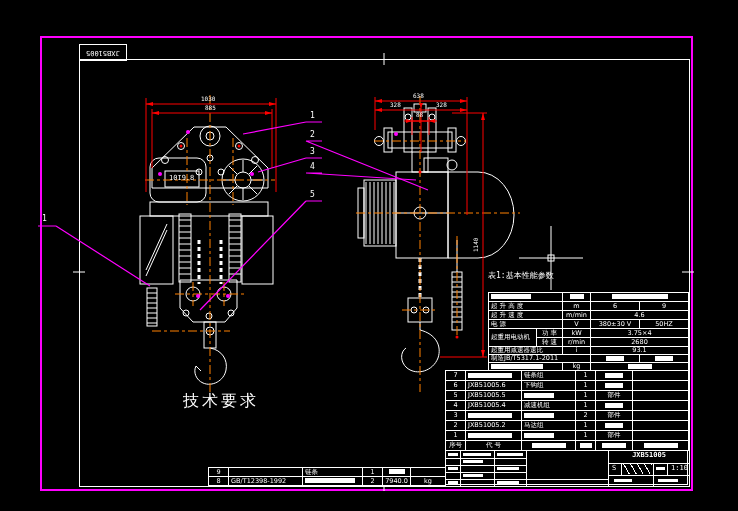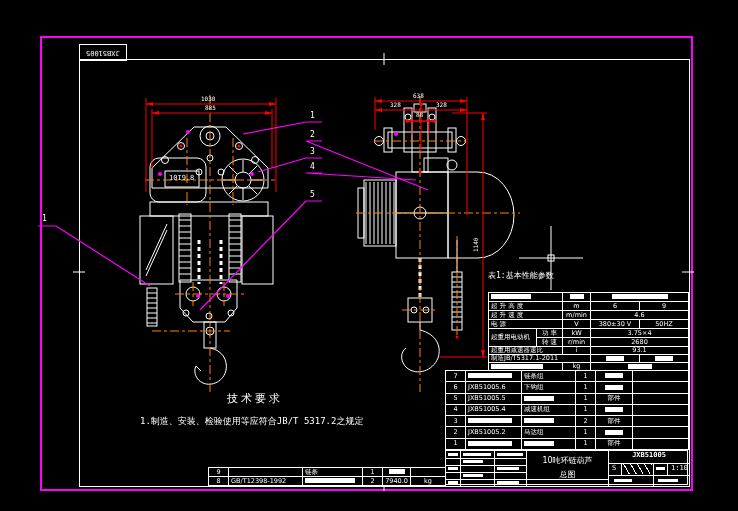--- a/index.html
+++ b/index.html
@@ -19,21 +19,21 @@
      text-align:center;vertical-align:middle;white-space:nowrap;overflow:hidden;
      font-family:"DejaVu Sans","Liberation Sans",sans-serif;}
   td.l{text-align:left;padding-left:2px;}
   .blk{display:inline-block;background:#fff;height:5px;vertical-align:middle;}
   #perf-table{left:488px;top:292px;width:200px;height:78px;}
   #bom-table{left:445px;top:370px;width:243px;height:80px;}
   #bom-extra{left:208px;top:467px;width:237px;height:18px;}
   #title-block{left:445px;top:450px;width:243px;height:35px;border:1px solid #fff;box-sizing:border-box;}
   .tb-line{position:absolute;background:#fff;}
   .slashes{background:repeating-linear-gradient(60deg,transparent 0 5px,#fff 5px 6px);}
-  #tech-title{letter-spacing:3px;font-size:11px;margin-left:44px;}
+  #tech-title{letter-spacing:3px;font-size:16px;}
   #v1140{transform:rotate(-90deg);transform-origin:left top;font-size:6px;}
   .co{font-size:8px;}
   .dim{font-size:6px;}
 </style>
 </head>
 <body>
 
 <div id="canvas">
 
   <div class="abs" id="outer-border"></div>
@@ -196,21 +196,20 @@
   <span class="t" style="left:169px;top:175px;font-size:7px">10I9.8</span>
 
   <span class="t co" style="left:42px;top:215px">1</span>
   <span class="t co" style="left:310px;top:112px">1</span>
   <span class="t co" style="left:310px;top:131px">2</span>
   <span class="t co" style="left:310px;top:148px">3</span>
   <span class="t co" style="left:310px;top:163px">4</span>
   <span class="t co" style="left:310px;top:191px">5</span>
 
   <span class="t" id="tech-title" style="left:183px;top:393px">技术要求</span>
-  <span class="t" style="left:140px;top:417px;font-size:9px">1.制造、安装、检验使用等应符合JB/T 5317.2之规定</span>
 
   <span class="t" style="left:488px;top:272px;font-size:8px">表1:基本性能参数</span>
 
   <table id="perf-table">
     <colgroup>
         <col style="width:48px">
         <col style="width:26px">
         <col style="width:28px">
         <col style="width:49px">
         <col style="width:49px">
@@ -325,20 +324,28 @@
       <td><span class="blk" style="width:18px"></span></td>
       <td></td>
     </tr>
     <tr style="height:10px">
       <td>1</td>
       <td class="l"><span class="blk" style="width:44px"></span></td>
       <td class="l"><span class="blk" style="width:30px"></span></td>
       <td>1</td>
       <td>部件</td>
       <td></td>
+    </tr>
+    <tr style="height:10px">
+      <td>序号</td>
+      <td>代 号</td>
+      <td><span class="blk" style="width:34px"></span></td>
+      <td><span class="blk" style="width:12px"></span></td>
+      <td><span class="blk" style="width:24px"></span></td>
+      <td><span class="blk" style="width:34px"></span></td>
     </tr>
   </tbody>
     </table>
 
   <table id="bom-extra">
     <colgroup>
         <col style="width:20px">
         <col style="width:74px">
         <col style="width:60px">
         <col style="width:20px">
@@ -379,24 +386,20 @@
     <span class="blk abs" style="left:2px;top:2px;width:10px;height:3px"></span>
     <span class="blk abs" style="left:17px;top:2px;width:28px;height:3px"></span>
     <span class="blk abs" style="left:51px;top:2px;width:26px;height:3px"></span>
     <span class="blk abs" style="left:17px;top:9px;width:20px;height:3px"></span>
     <span class="blk abs" style="left:2px;top:16px;width:10px;height:3px"></span>
     <span class="blk abs" style="left:51px;top:16px;width:22px;height:3px"></span>
     <span class="blk abs" style="left:17px;top:23px;width:20px;height:3px"></span>
     <span class="blk abs" style="left:2px;top:30px;width:10px;height:3px"></span>
     <span class="blk abs" style="left:51px;top:30px;width:22px;height:3px"></span>
 
-    <div class="abs" style="left:81px;top:0;width:81px;height:35px;text-align:center;color:#fff">
-      <div style="font-size:8px;margin-top:4px">10吨环链葫芦</div>
-      <div style="font-size:8px;margin-top:3px">总图</div>
-    </div>
     <div class="tb-line" style="left:81px;top:28px;width:81px;height:1px"></div>
 
     <div class="abs" style="left:163px;top:0;width:80px;height:12px;text-align:center;color:#fff;font-size:7px;font-weight:bold;font-family:'DejaVu Sans Mono',monospace">JXB51005</div>
     <div class="tb-line" style="left:162px;top:12px;width:81px;height:1px"></div>
     <div class="tb-line" style="left:175px;top:12px;width:1px;height:12px"></div>
     <div class="tb-line" style="left:207px;top:12px;width:1px;height:12px"></div>
     <div class="tb-line" style="left:221px;top:12px;width:1px;height:12px"></div>
     <span class="t" style="left:166px;top:14px;font-size:7px">S</span>
     <div class="abs slashes" style="left:177px;top:13px;width:29px;height:10px"></div>
     <span class="blk abs" style="left:210px;top:16px;width:9px;height:3px"></span>

